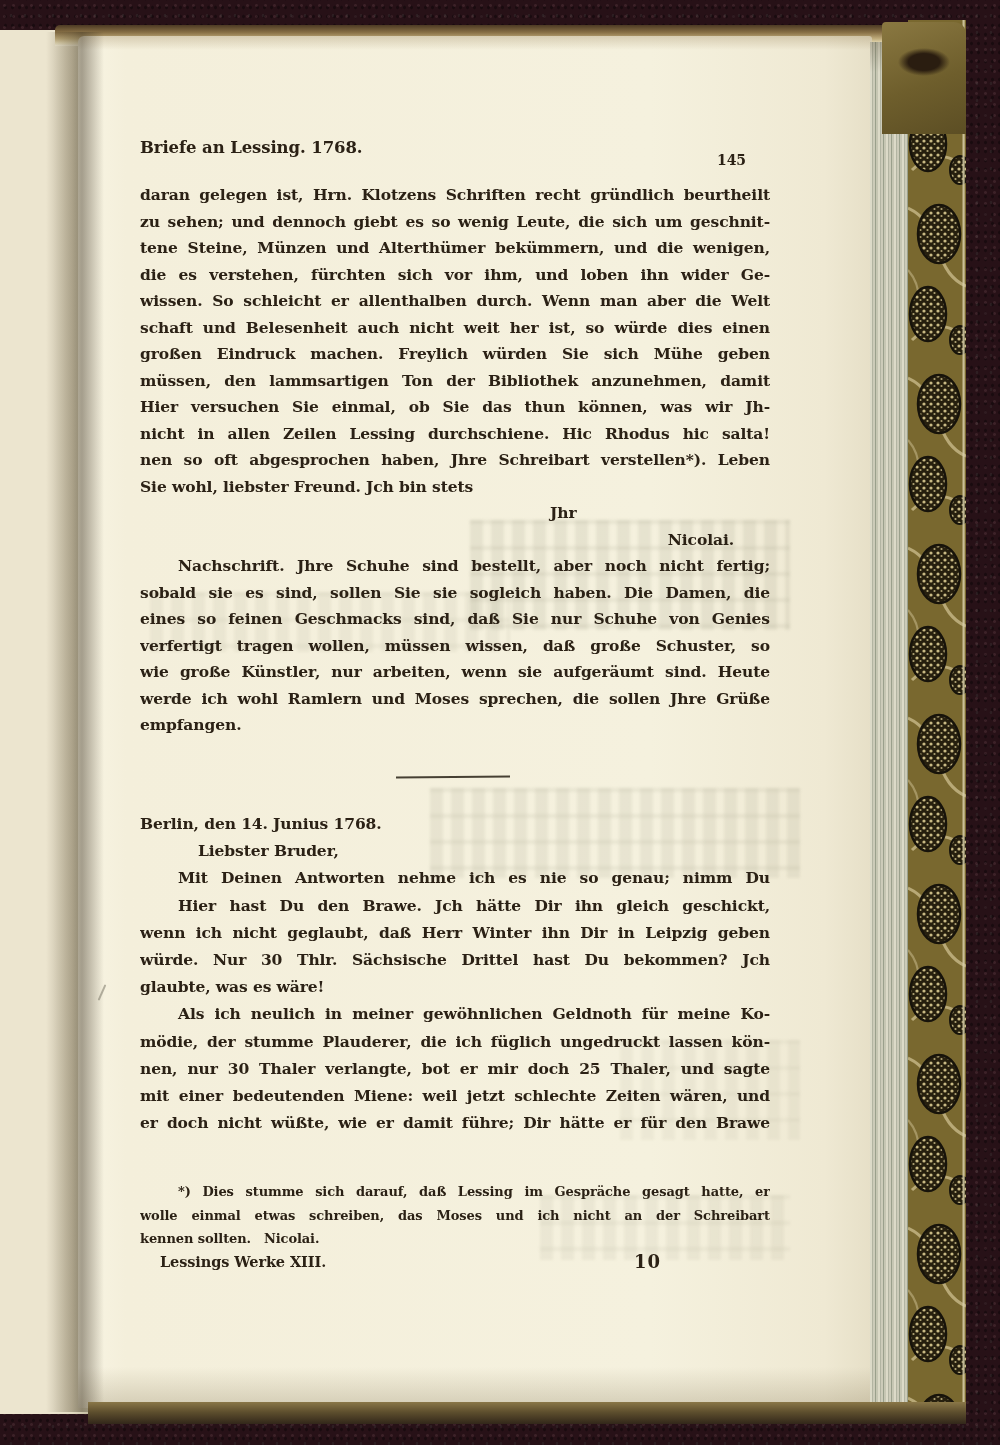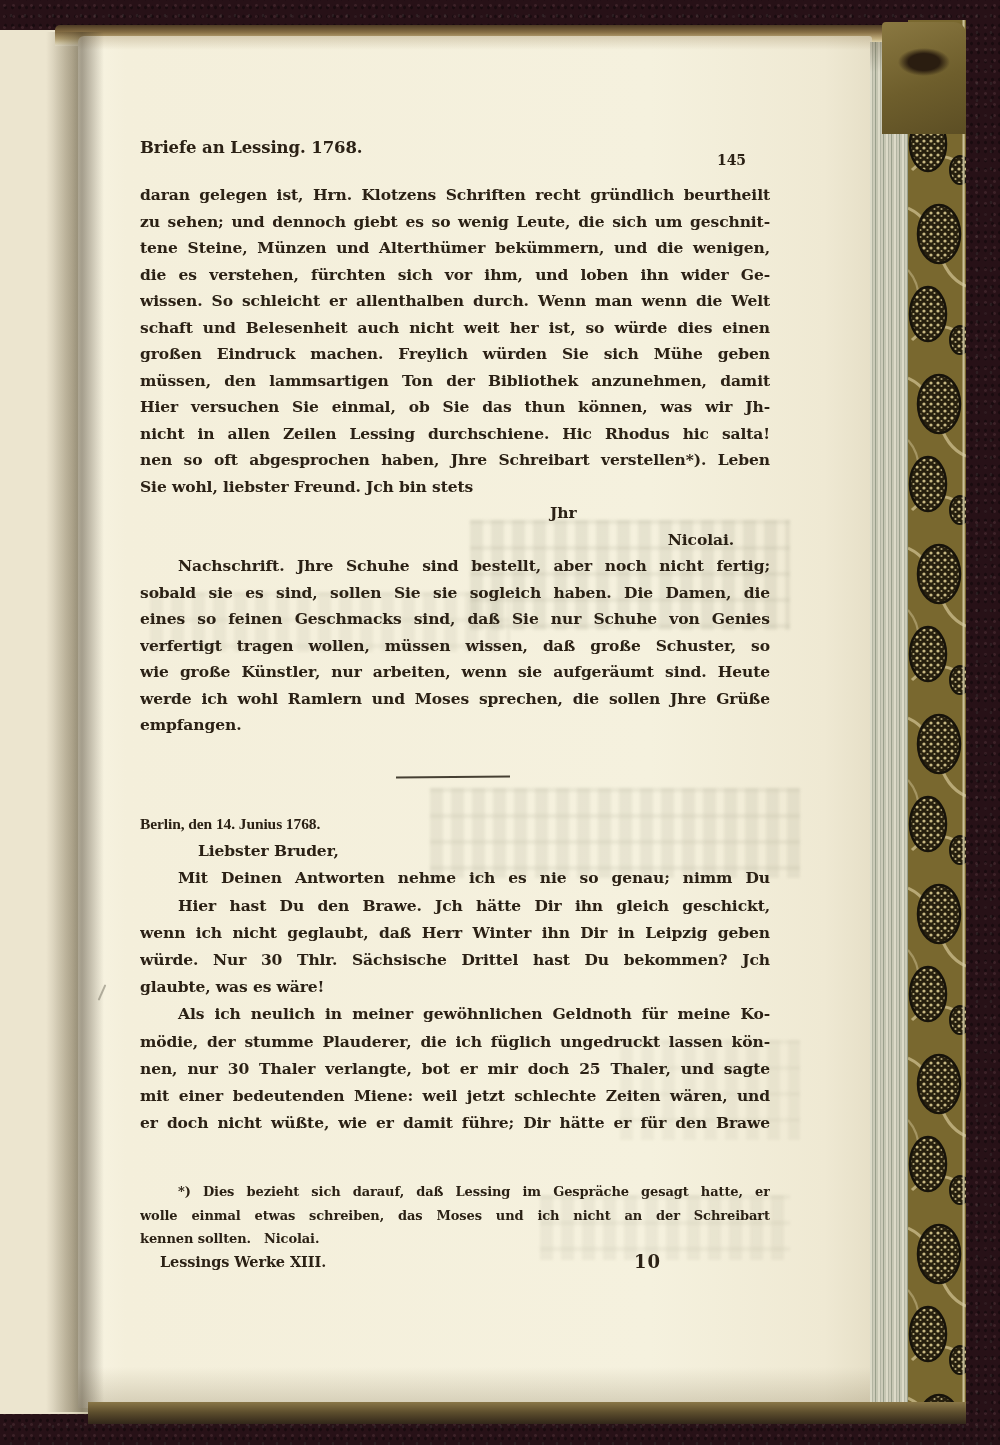--- a/index.html
+++ b/index.html
@@ -71,21 +71,21 @@
   .header .pagenum{position:absolute;right:24px;top:14px;font-size:14px;}
   .block{position:absolute;left:140px;width:630px;}
   .letter1{top:182px;font-size:15.5px;line-height:26.5px;}
   .letter2{top:810px;font-size:15.5px;line-height:27.2px;}
   .footnote{top:1180px;font-size:13px;line-height:23.5px;letter-spacing:-0.1px;}
   .ln{text-align:justify;text-align-last:justify;overflow:hidden;}
   .ln.noj{text-align:left;text-align-last:auto;}
   .indent{text-indent:38px;}
   .vale{padding-left:410px;}
   .sig{text-align:right !important;text-align-last:auto !important;padding-right:36px;}
-  .dateline{text-align:left;text-align-last:auto !important;padding-right:76px;font-family:Liberation Serif, serif;}
+  .dateline{text-align:left;text-align-last:auto !important;padding-right:76px;}
   .salutation{padding-left:58px;}
   .rule{position:absolute;left:396px;top:776px;width:114px;height:2px;background:#464033;transform:rotate(-0.4deg);}
   .footer{position:absolute;left:140px;top:1253px;width:630px;font-size:14.5px;}
   .footer .edition{padding-left:20px;}
   .footer .sigmark{position:absolute;left:494px;top:-2px;font-size:18px;letter-spacing:1px;}
 </style>
 </head>
 <body>
 
 <div class="page-left"></div>
@@ -127,21 +127,21 @@
 <div class="header print">
   <span>Briefe an Lessing. 1768.</span>
   <span class="pagenum">145</span>
 </div>
 
 <div class="block letter1 print">
   <div class="ln">daran gelegen ist, Hrn. Klotzens Schriften recht gründlich beurtheilt</div>
   <div class="ln">zu sehen; und dennoch giebt es so wenig Leute, die sich um geschnit-</div>
   <div class="ln">tene Steine, Münzen und Alterthümer bekümmern, und die wenigen,</div>
   <div class="ln">die es verstehen, fürchten sich vor ihm, und loben ihn wider Ge-</div>
-  <div class="ln">wissen. So schleicht er allenthalben durch. Wenn man wenn die Welt</div>
+  <div class="ln">wissen. So schleicht er allenthalben durch. Wenn man aber die Welt</div>
   <div class="ln">schaft und Belesenheit auch nicht weit her ist, so würde dies einen</div>
   <div class="ln">großen Eindruck machen. Freylich würden Sie sich Mühe geben</div>
   <div class="ln">müssen, den lammsartigen Ton der Bibliothek anzunehmen, damit</div>
   <div class="ln">Hier versuchen Sie einmal, ob Sie das thun können, was wir Jh-</div>
   <div class="ln">nicht in allen Zeilen Lessing durchschiene. Hic Rhodus hic salta!</div>
   <div class="ln">nen so oft abgesprochen haben, Jhre Schreibart verstellen*). Leben</div>
   <div class="ln noj">Sie wohl, liebster Freund. Jch bin stets</div>
   <div class="ln noj vale">Jhr</div>
   <div class="ln noj sig">Nicolai.</div>
   <div class="ln indent">Nachschrift. Jhre Schuhe sind bestellt, aber noch nicht fertig;</div>
@@ -164,21 +164,21 @@
   <div class="ln">würde. Nur 30 Thlr. Sächsische Drittel hast Du bekommen? Jch</div>
   <div class="ln noj">glaubte, was es wäre!</div>
   <div class="ln indent">Als ich neulich in meiner gewöhnlichen Geldnoth für meine Ko-</div>
   <div class="ln">mödie, der stumme Plauderer, die ich füglich ungedruckt lassen kön-</div>
   <div class="ln">nen, nur 30 Thaler verlangte, bot er mir doch 25 Thaler, und sagte</div>
   <div class="ln">mit einer bedeutenden Miene: weil jetzt schlechte Zeiten wären, und</div>
   <div class="ln">er doch nicht wüßte, wie er damit führe; Dir hätte er für den Brawe</div>
 </div>
 
 <div class="block footnote print">
-  <div class="ln indent">*) Dies bezieht sich darauf, daß Lessing im Gespräche gesagt hatte, er</div>
+  <div class="ln indent">*) Dies stumme sich darauf, daß Lessing im Gespräche gesagt hatte, er</div>
   <div class="ln">wolle einmal etwas schreiben, das Moses und ich nicht an der Schreibart</div>
   <div class="ln noj">kennen sollten. Nicolai.</div>
 </div>
 
 <div class="footer print">
   <span class="edition">Lessings Werke XIII.</span>
   <span class="sigmark">10</span>
 </div>
 
 </body></html>

